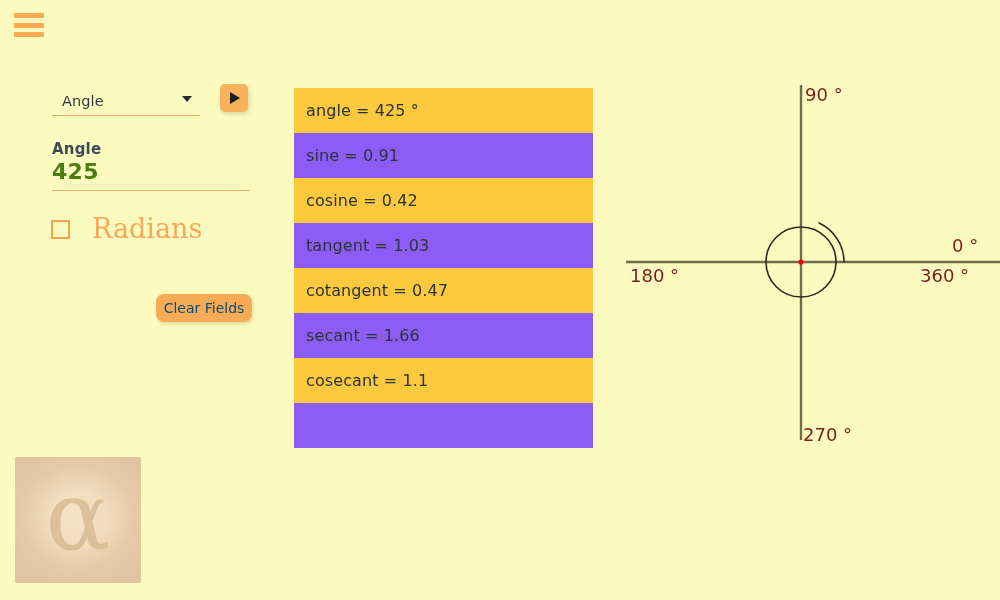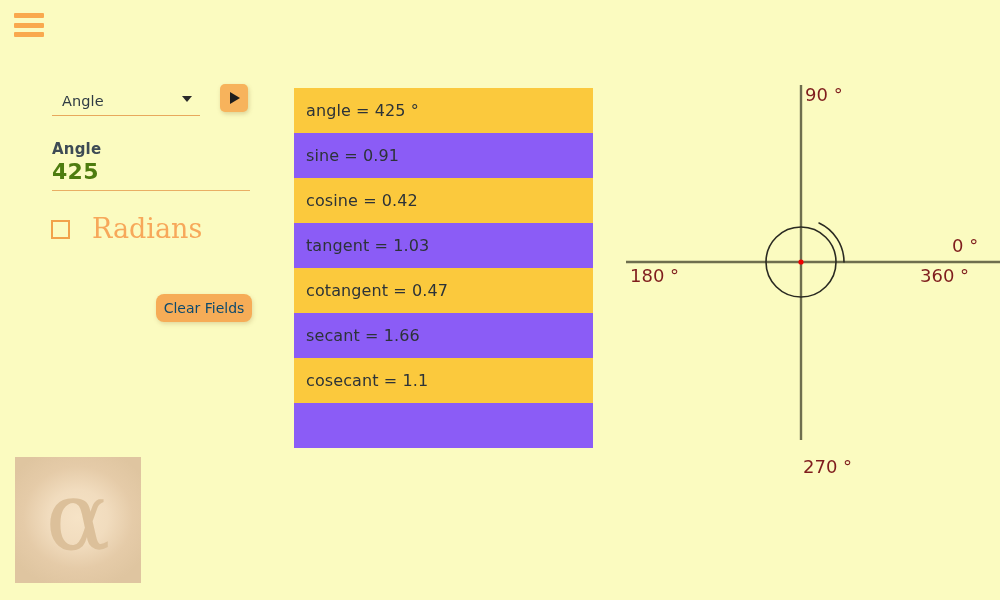--- a/index.html
+++ b/index.html
@@ -297,14 +297,14 @@
 
     <path d="M 244 202 A 43 43 0 0 0 219 163" fill="none" stroke="#2A2A22" stroke-width="1.6" stroke-linecap="round"></path>
 
     <circle cx="201" cy="202" r="2.6" fill="#F20000"></circle>
   </svg>
 
   <span class="axis-label" style="left:205px; top:24px;">90 °</span>
   <span class="axis-label" style="left:352px; top:175px;">0 °</span>
   <span class="axis-label" style="left:320px; top:205px;">360 °</span>
   <span class="axis-label" style="left:30px; top:205px;">180 °</span>
-  <span class="axis-label" style="left:203px; top:364px;margin-top:32px;">270 °</span>
+  <span class="axis-label" style="left:203px; top:364px;">270 °</span>
 </div>
 
 </body></html>

